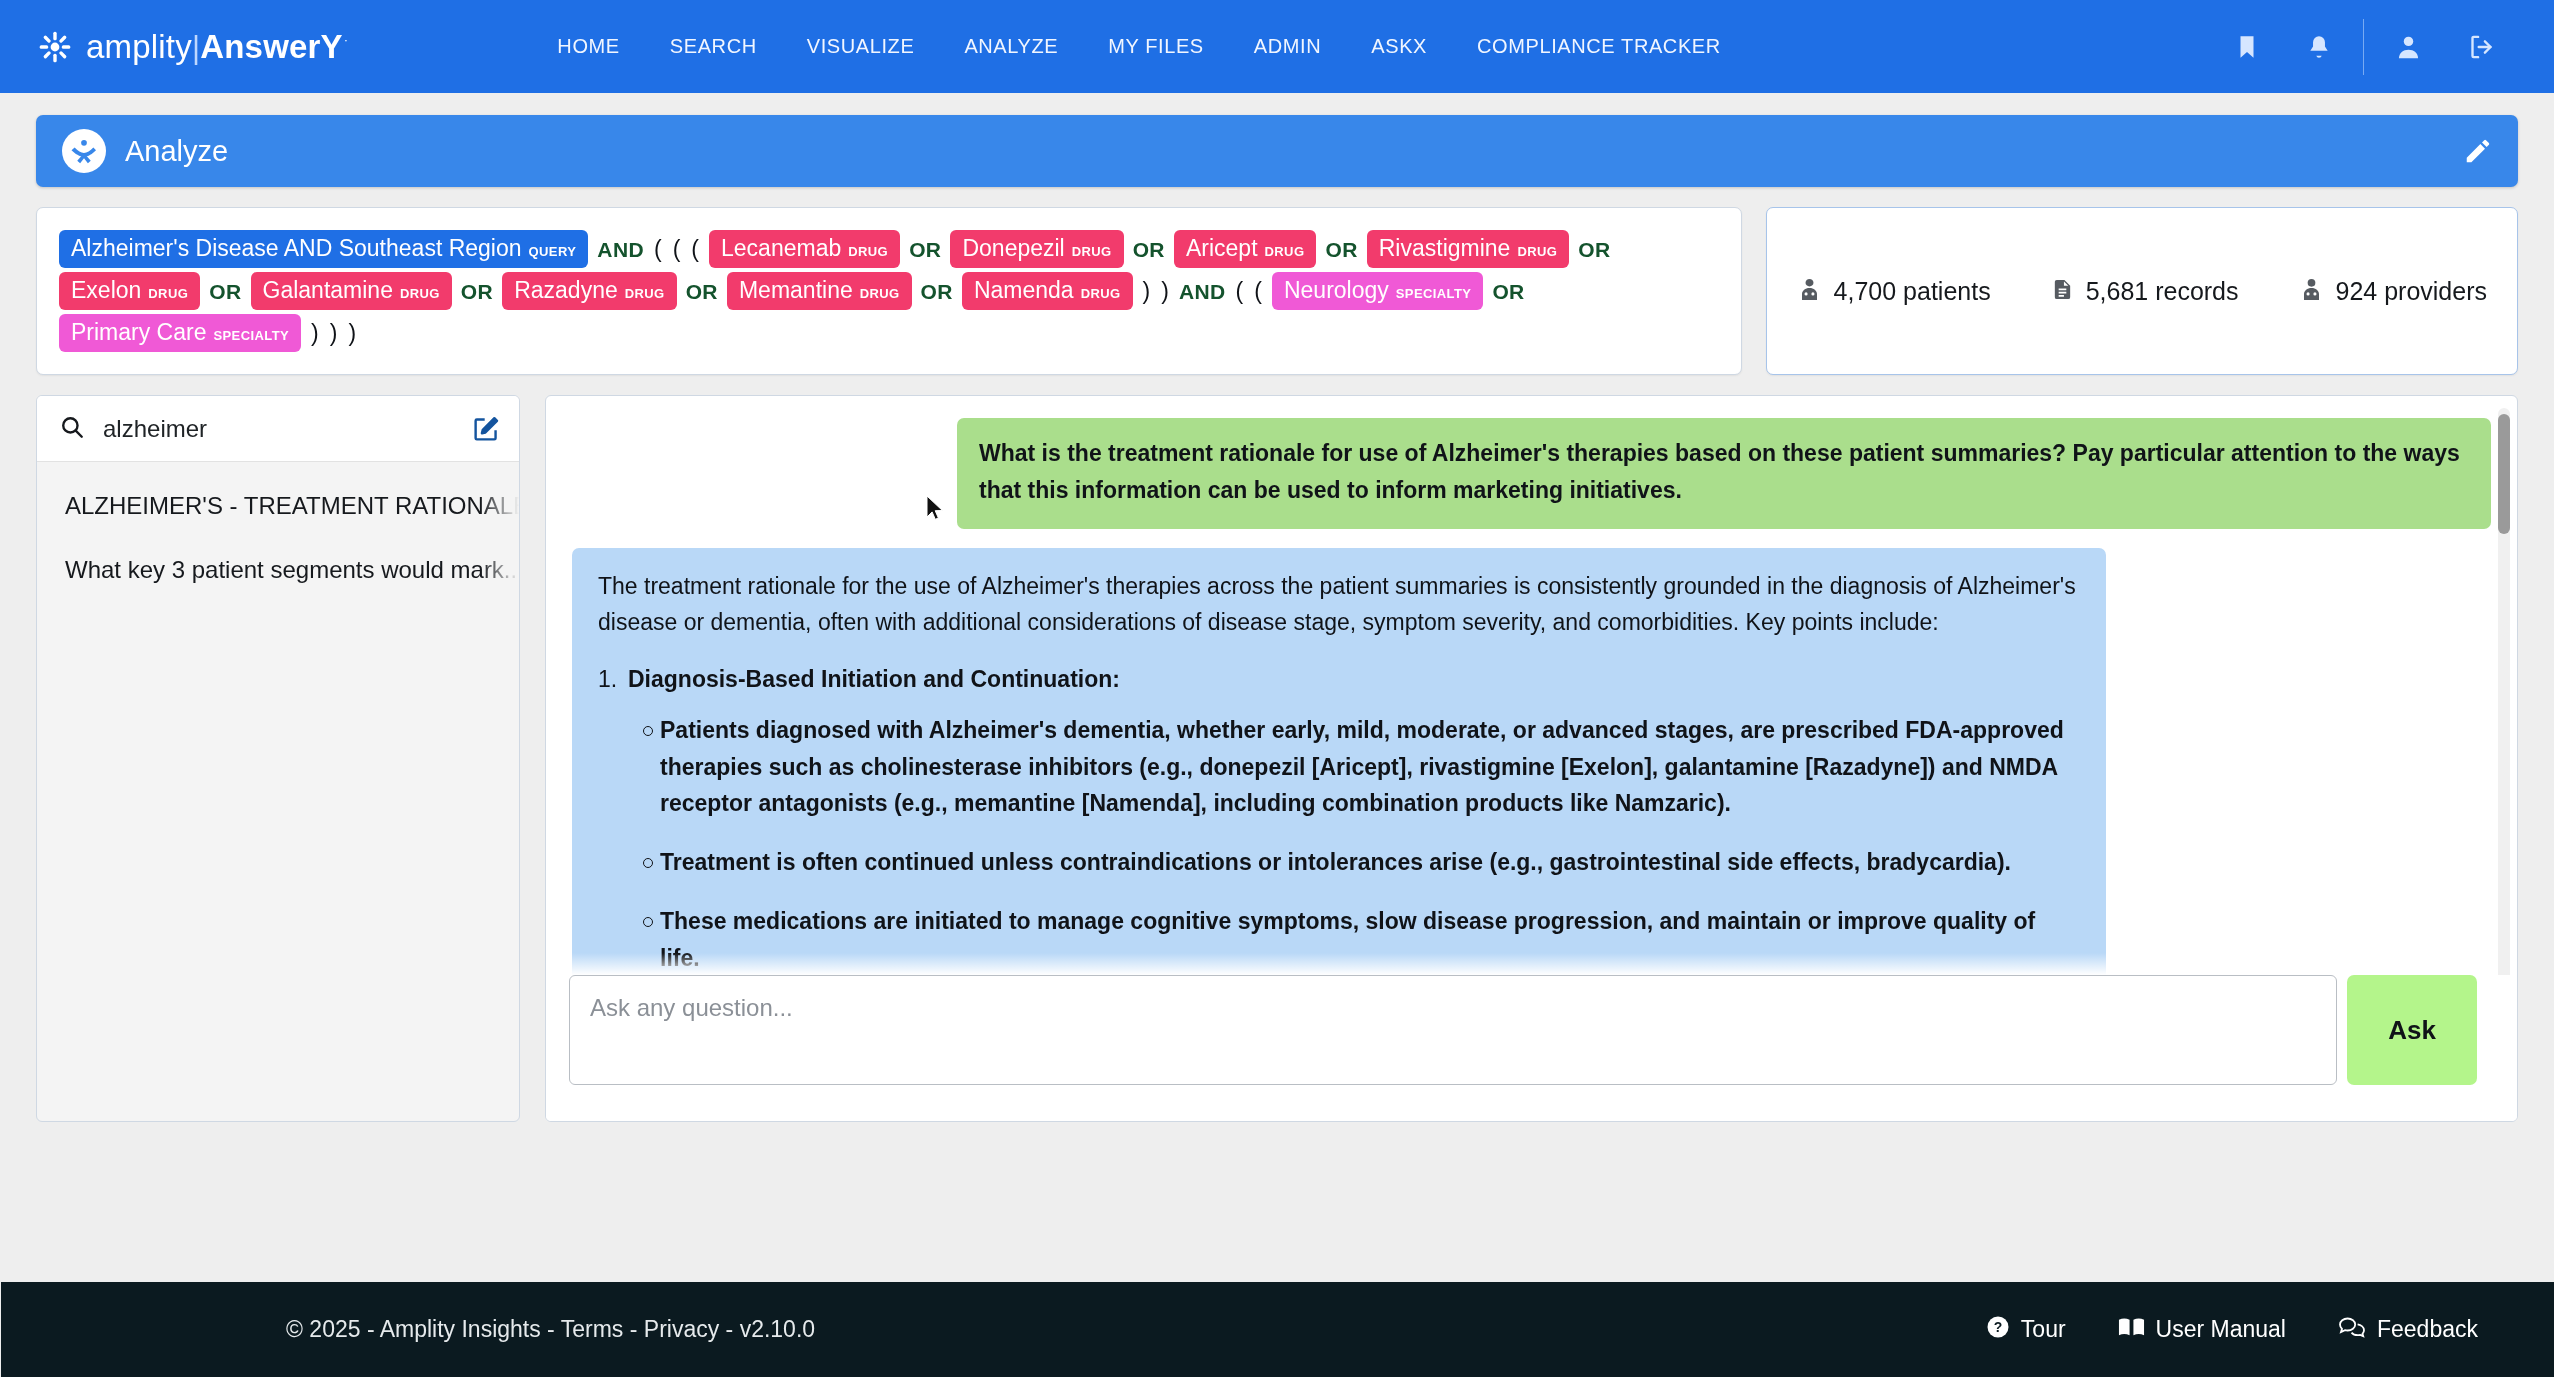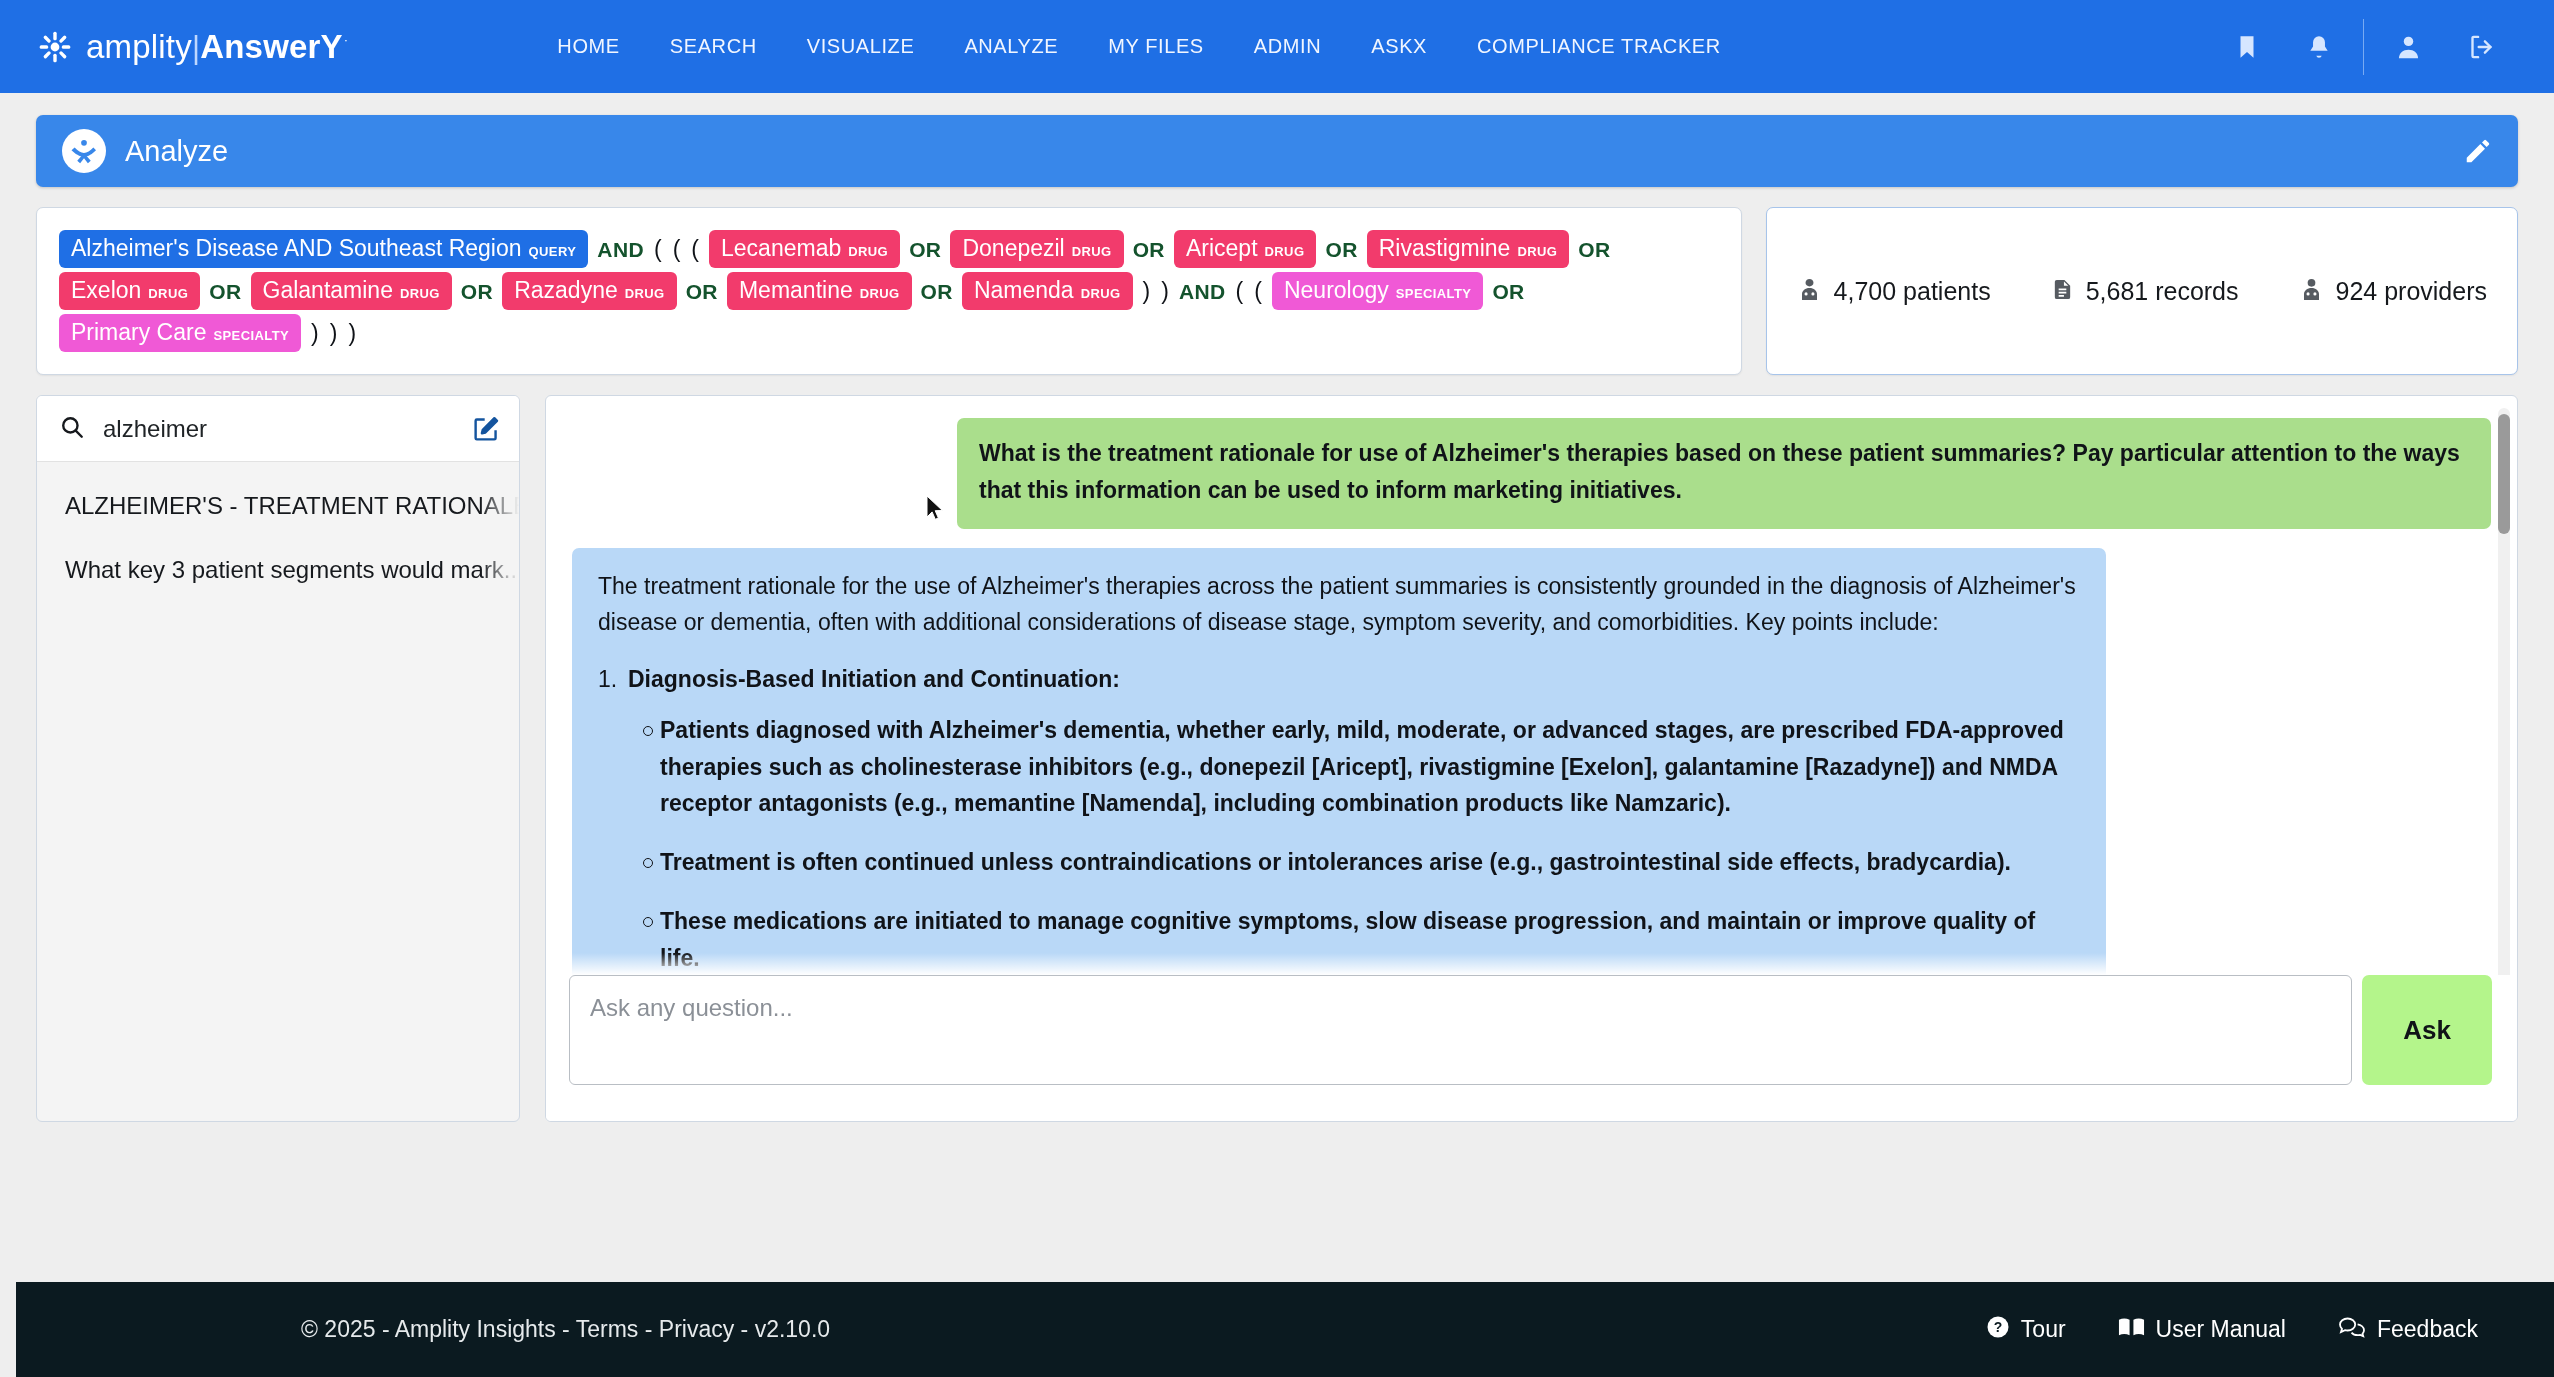--- a/index.html
+++ b/index.html
@@ -202,21 +202,21 @@
     background: #f0f0f0; border-radius: 6px;
   }
   .chat-thumb {
     position: absolute; right: 7px; top: 18px; width: 12px; height: 120px;
     background: #9a9a9a; border-radius: 6px; cursor: pointer;
   }
 
   .askrow {
     flex: 0 0 auto;
     display: flex; gap: 10px; align-items: stretch;
-    padding: 0 25px 36px 23px;
+    padding: 0 40px 36px 23px;
     background: #ffffff;
     position: relative; z-index: 2;
   }
   .ask-input {
     flex: 1 1 auto;
     border: 1px solid #b9bec4;
     border-radius: 6px;
     height: 110px;
     padding: 18px 20px;
     font-size: 24px; color: #202427;
@@ -228,21 +228,21 @@
     flex: 0 0 130px;
     background: #b4f58b;
     border: none; border-radius: 7px;
     font-size: 26px; font-weight: 700; color: #101318;
     cursor: pointer;
     font-family: "Liberation Sans", sans-serif;
   }
 
   
   .footer {
-    position: absolute; left: 16px; right: 0; bottom: 0;
+    position: absolute; left: 1px; right: 0; bottom: 0;
     height: 95px; background: #0b1a20;
     display: flex; align-items: center;
     padding: 0 76px 0 285px;
   }
   .footer-left { color: #e6eaec; font-size: 23px; }
   .footer-right { margin-left: auto; display: flex; align-items: center; gap: 52px; }
   .footer-link {
     display: flex; align-items: center; gap: 11px;
     color: #ffffff; font-size: 23px; cursor: pointer;
   }

